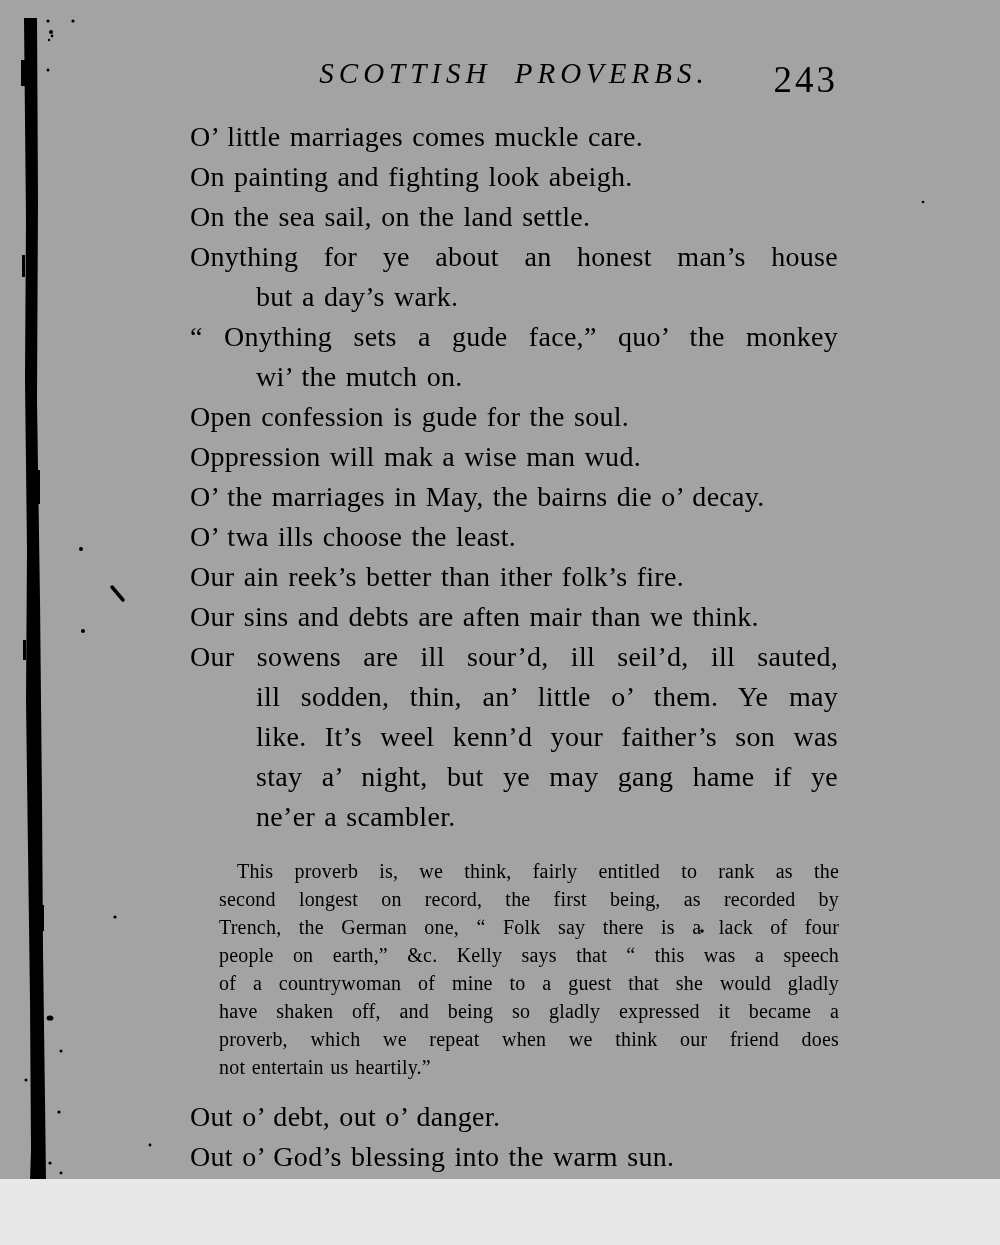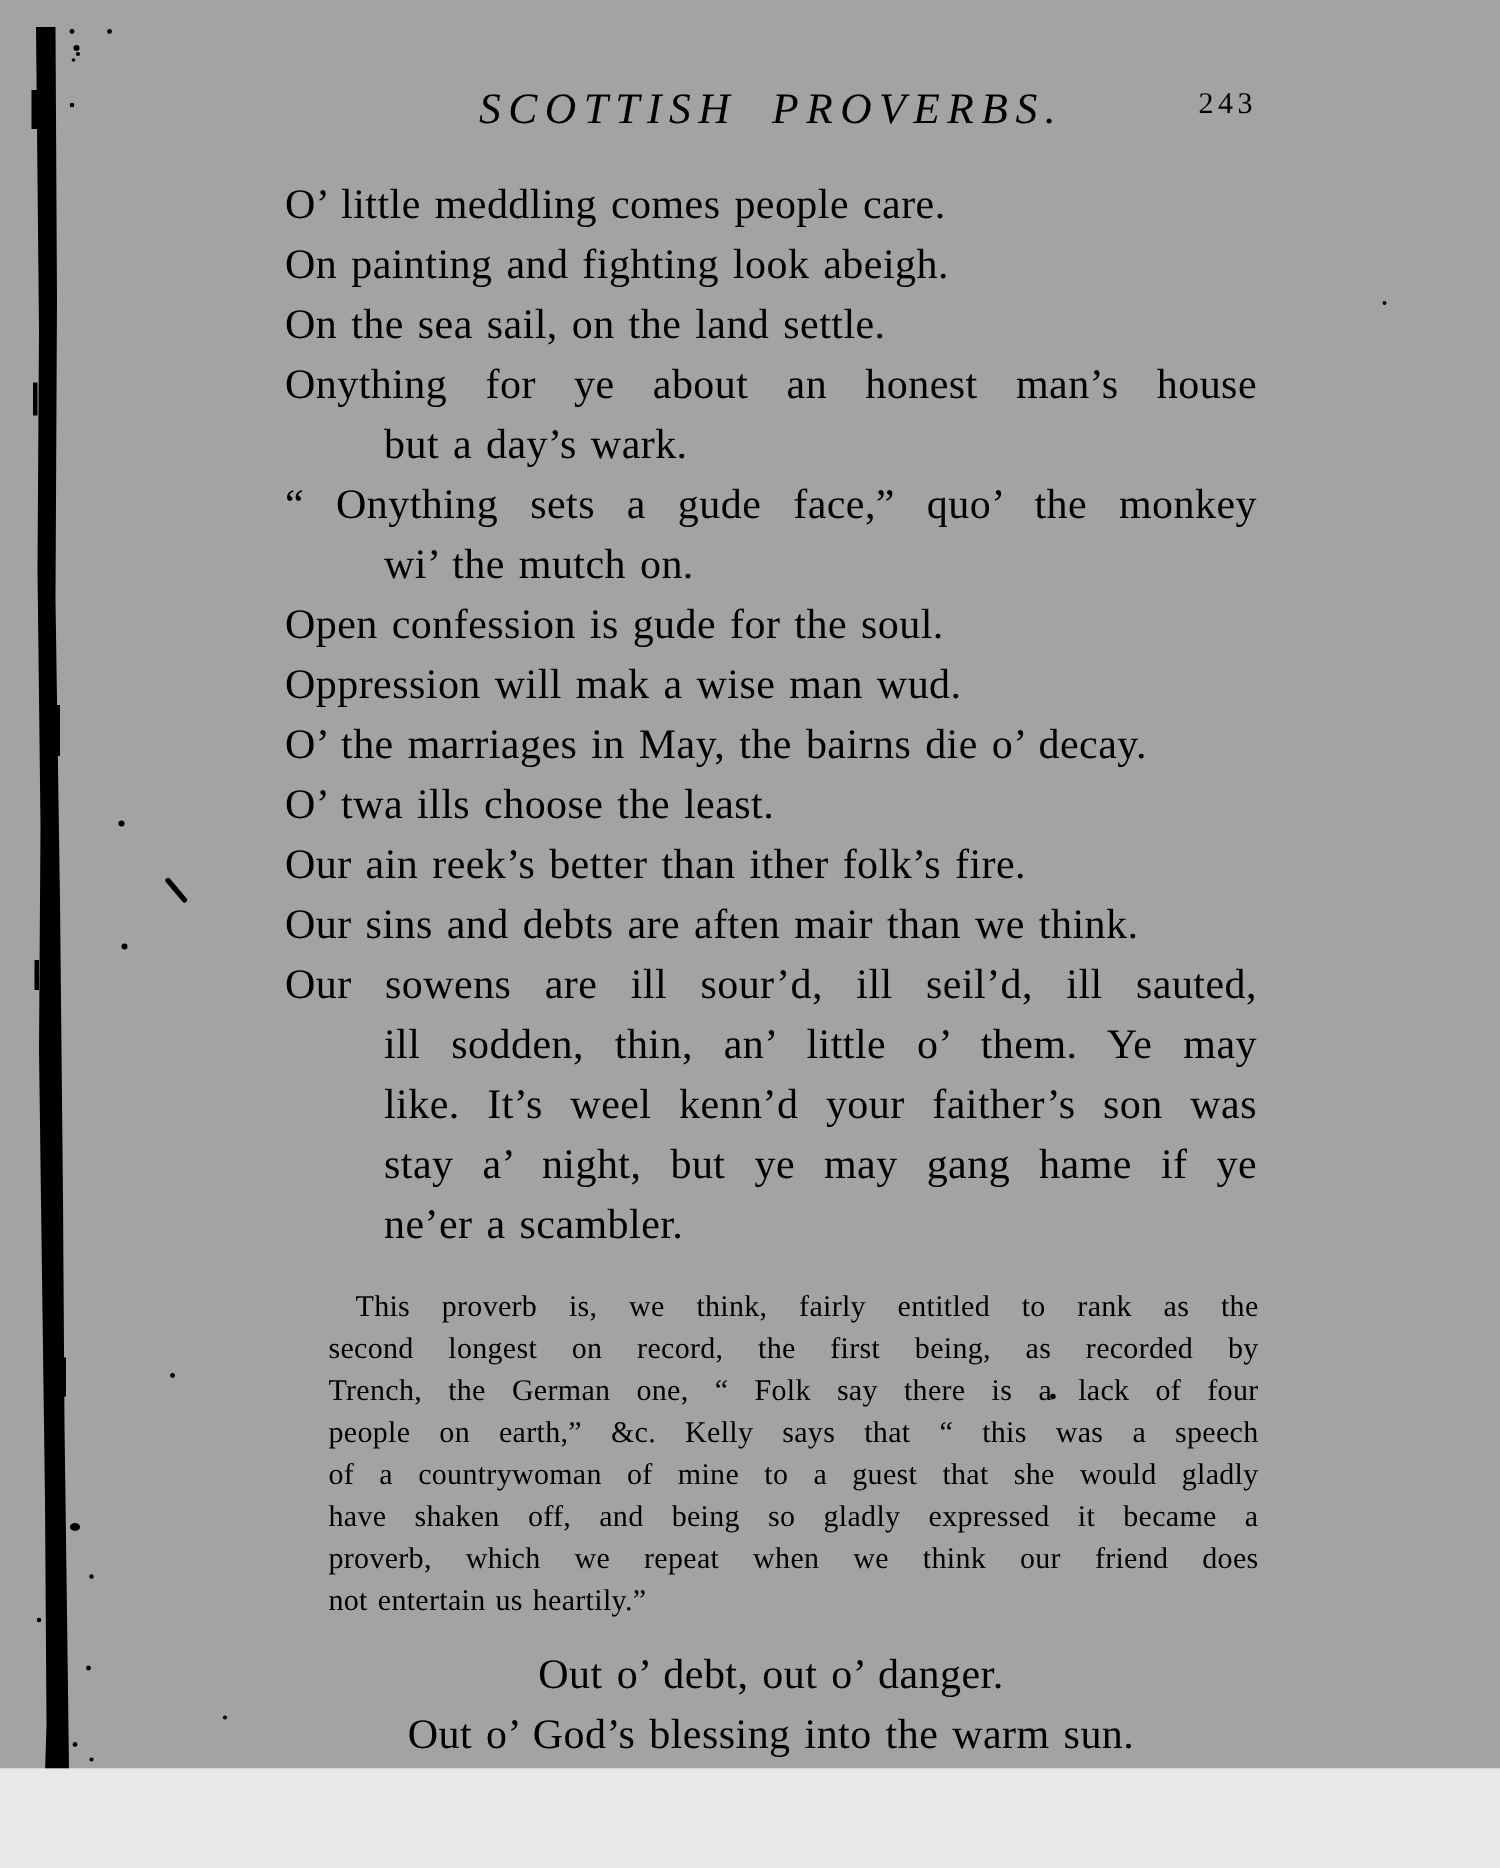--- a/index.html
+++ b/index.html
@@ -11,29 +11,29 @@
   }
   .scan-artifacts { position:absolute; left:0; top:0; z-index:1; pointer-events:none; }
   .header { position:absolute; left:190px; top:56px; width:648px; z-index:2; }
   .running-title {
     font-style:italic; font-size:29px; line-height:34px;
     letter-spacing:5px; word-spacing:11px; text-align:center;
     white-space:nowrap;
   }
   .page-number {
     position:absolute; right:0px; top:2px;
-    font-size:20px; letter-spacing:3px; font-style:normal;
+    font-size:37px; letter-spacing:3px; font-style:normal;
   }
   .proverbs {
     position:absolute; left:190px; width:648px; z-index:2;
     font-size:28px; line-height:40px;
     letter-spacing:0.3px; word-spacing:2px;
   }
   #proverbs-top { top:117px; }
-  #proverbs-bottom { top:1097px;text-align:center; }
+  #proverbs-bottom { top:1097px; }
   .note {
     position:absolute; left:219px; top:857px; width:620px; z-index:2;
     font-size:20px; line-height:28px;
     letter-spacing:0.2px; word-spacing:1.5px;
   }
   .line { white-space:normal; }
   .line.cont { margin-left:66px; }
   .line.just { text-align:justify; text-align-last:justify; }
   .note .line.first { text-indent:18px; }
 </style>
@@ -77,21 +77,21 @@
       <circle cx="923" cy="202" r="1.3"></circle>
   </svg>
 
   <div class="header">
     <div class="running-title">SCOTTISH PROVERBS.</div>
     <div class="page-number">243</div>
   </div>
 
   <div class="proverbs" id="proverbs-top">
       <div>
-        <div class="line">O’ little meddling comes people care.</div>
+        <div class="line">O’ little marriages comes muckle care.</div>
       </div>
       <div>
         <div class="line">On painting and fighting look abeigh.</div>
       </div>
       <div>
         <div class="line">On the sea sail, on the land settle.</div>
       </div>
       <div>
         <div class="line just">Onything for ye about an honest man’s house</div>
         <div class="line cont">but a day’s wark.</div>

